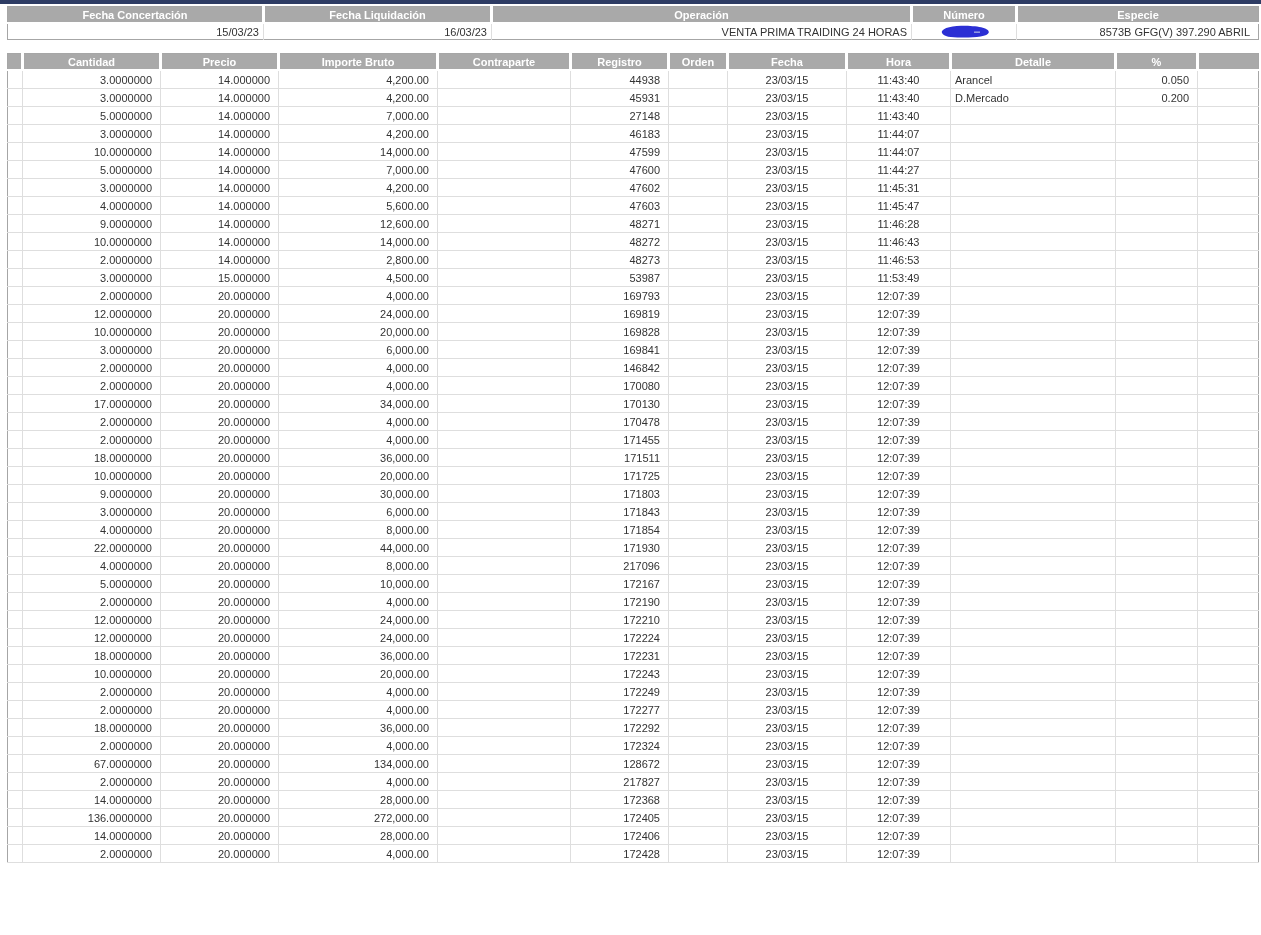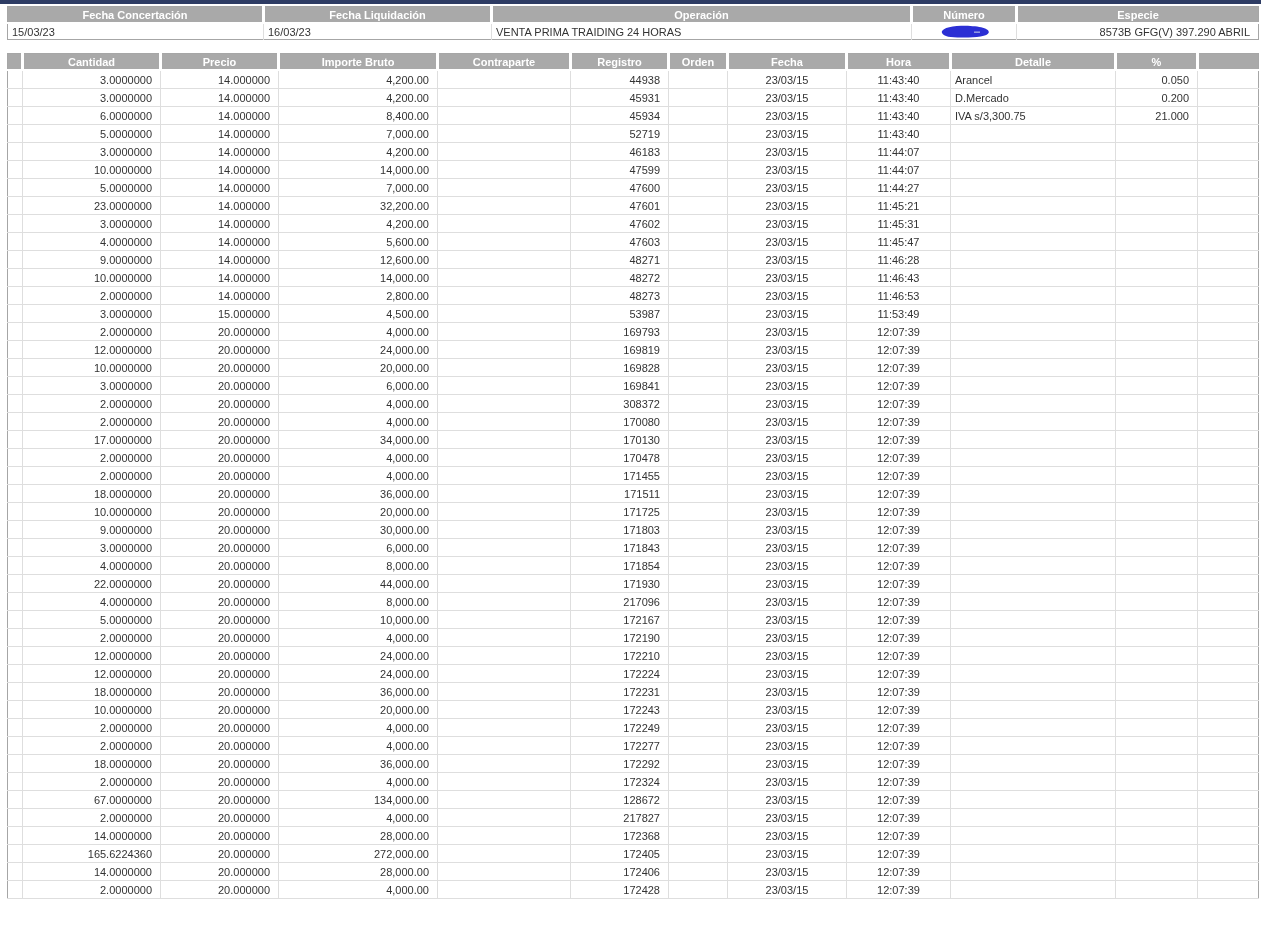--- a/index.html
+++ b/index.html
@@ -8,21 +8,21 @@
   table{border-collapse:collapse;table-layout:fixed;margin-left:7px;width:1251px;}
   .info{margin-top:2px;border:1px solid #a6a6a6;}
   .grid{margin-top:13px;border:1px solid #a6a6a6;}
   th{background:#a9a9a9;color:#fff;font-weight:bold;font-size:11px;height:13px;
      text-align:center;padding:1px 4px;border-left:3px solid #fff;border-bottom:2px solid #fff;
      white-space:nowrap;overflow:hidden;}
   th:first-child{border-left:none;}
   td{font-size:11px;color:#333;height:13px;padding:1px 4px;border-left:1px solid #dedede;
      white-space:nowrap;overflow:hidden;}
   td:first-child{border-left:none;}
-  .info td{text-align:left;}
+  .info td{text-align:right;}
   .info td.right{text-align:right;padding-right:8px;}
   .grid td{height:15px;border-bottom:1px solid #dedede;}
   .num{text-align:right;padding-right:8px;}
   .ctr{text-align:center;}
   .txt{text-align:left;padding-left:4px;}
   .sliver{padding:0;}
   .scribble-wrap{display:flex;justify-content:center;align-items:center;height:13px;}
 </style>
 </head>
 <body>
@@ -119,98 +119,70 @@
         <td class="num">45931</td>
         <td class="txt"></td>
         <td class="ctr">23/03/15</td>
         <td class="ctr">11:43:40</td>
         <td class="txt">D.Mercado</td>
         <td class="num">0.200</td>
         <td class="sliver"></td>
       </tr>
       <tr>
         <td class="sliver"></td>
-        <td class="num">6.0000000</td>
-        <td class="num">14.000000</td>
-        <td class="num">8,400.00</td>
-        <td class="txt"></td>
-        <td class="num">45934</td>
+        <td class="num">5.0000000</td>
+        <td class="num">14.000000</td>
+        <td class="num">7,000.00</td>
+        <td class="txt"></td>
+        <td class="num">27148</td>
         <td class="txt"></td>
         <td class="ctr">23/03/15</td>
         <td class="ctr">11:43:40</td>
-        <td class="txt">IVA s/3,300.75</td>
-        <td class="num">21.000</td>
+        <td class="txt"></td>
+        <td class="num"></td>
+        <td class="sliver"></td>
+      </tr>
+      <tr>
+        <td class="sliver"></td>
+        <td class="num">3.0000000</td>
+        <td class="num">14.000000</td>
+        <td class="num">4,200.00</td>
+        <td class="txt"></td>
+        <td class="num">46183</td>
+        <td class="txt"></td>
+        <td class="ctr">23/03/15</td>
+        <td class="ctr">11:44:07</td>
+        <td class="txt"></td>
+        <td class="num"></td>
+        <td class="sliver"></td>
+      </tr>
+      <tr>
+        <td class="sliver"></td>
+        <td class="num">10.0000000</td>
+        <td class="num">14.000000</td>
+        <td class="num">14,000.00</td>
+        <td class="txt"></td>
+        <td class="num">47599</td>
+        <td class="txt"></td>
+        <td class="ctr">23/03/15</td>
+        <td class="ctr">11:44:07</td>
+        <td class="txt"></td>
+        <td class="num"></td>
         <td class="sliver"></td>
       </tr>
       <tr>
         <td class="sliver"></td>
         <td class="num">5.0000000</td>
         <td class="num">14.000000</td>
         <td class="num">7,000.00</td>
         <td class="txt"></td>
-        <td class="num">52719</td>
-        <td class="txt"></td>
-        <td class="ctr">23/03/15</td>
-        <td class="ctr">11:43:40</td>
-        <td class="txt"></td>
-        <td class="num"></td>
-        <td class="sliver"></td>
-      </tr>
-      <tr>
-        <td class="sliver"></td>
-        <td class="num">3.0000000</td>
-        <td class="num">14.000000</td>
-        <td class="num">4,200.00</td>
-        <td class="txt"></td>
-        <td class="num">46183</td>
-        <td class="txt"></td>
-        <td class="ctr">23/03/15</td>
-        <td class="ctr">11:44:07</td>
-        <td class="txt"></td>
-        <td class="num"></td>
-        <td class="sliver"></td>
-      </tr>
-      <tr>
-        <td class="sliver"></td>
-        <td class="num">10.0000000</td>
-        <td class="num">14.000000</td>
-        <td class="num">14,000.00</td>
-        <td class="txt"></td>
-        <td class="num">47599</td>
-        <td class="txt"></td>
-        <td class="ctr">23/03/15</td>
-        <td class="ctr">11:44:07</td>
-        <td class="txt"></td>
-        <td class="num"></td>
-        <td class="sliver"></td>
-      </tr>
-      <tr>
-        <td class="sliver"></td>
-        <td class="num">5.0000000</td>
-        <td class="num">14.000000</td>
-        <td class="num">7,000.00</td>
-        <td class="txt"></td>
         <td class="num">47600</td>
         <td class="txt"></td>
         <td class="ctr">23/03/15</td>
         <td class="ctr">11:44:27</td>
-        <td class="txt"></td>
-        <td class="num"></td>
-        <td class="sliver"></td>
-      </tr>
-      <tr>
-        <td class="sliver"></td>
-        <td class="num">23.0000000</td>
-        <td class="num">14.000000</td>
-        <td class="num">32,200.00</td>
-        <td class="txt"></td>
-        <td class="num">47601</td>
-        <td class="txt"></td>
-        <td class="ctr">23/03/15</td>
-        <td class="ctr">11:45:21</td>
         <td class="txt"></td>
         <td class="num"></td>
         <td class="sliver"></td>
       </tr>
       <tr>
         <td class="sliver"></td>
         <td class="num">3.0000000</td>
         <td class="num">14.000000</td>
         <td class="num">4,200.00</td>
         <td class="txt"></td>
@@ -347,21 +319,21 @@
         <td class="txt"></td>
         <td class="num"></td>
         <td class="sliver"></td>
       </tr>
       <tr>
         <td class="sliver"></td>
         <td class="num">2.0000000</td>
         <td class="num">20.000000</td>
         <td class="num">4,000.00</td>
         <td class="txt"></td>
-        <td class="num">308372</td>
+        <td class="num">146842</td>
         <td class="txt"></td>
         <td class="ctr">23/03/15</td>
         <td class="ctr">12:07:39</td>
         <td class="txt"></td>
         <td class="num"></td>
         <td class="sliver"></td>
       </tr>
       <tr>
         <td class="sliver"></td>
         <td class="num">2.0000000</td>
@@ -693,21 +665,21 @@
         <td class="num">172368</td>
         <td class="txt"></td>
         <td class="ctr">23/03/15</td>
         <td class="ctr">12:07:39</td>
         <td class="txt"></td>
         <td class="num"></td>
         <td class="sliver"></td>
       </tr>
       <tr>
         <td class="sliver"></td>
-        <td class="num">165.6224360</td>
+        <td class="num">136.0000000</td>
         <td class="num">20.000000</td>
         <td class="num">272,000.00</td>
         <td class="txt"></td>
         <td class="num">172405</td>
         <td class="txt"></td>
         <td class="ctr">23/03/15</td>
         <td class="ctr">12:07:39</td>
         <td class="txt"></td>
         <td class="num"></td>
         <td class="sliver"></td>

